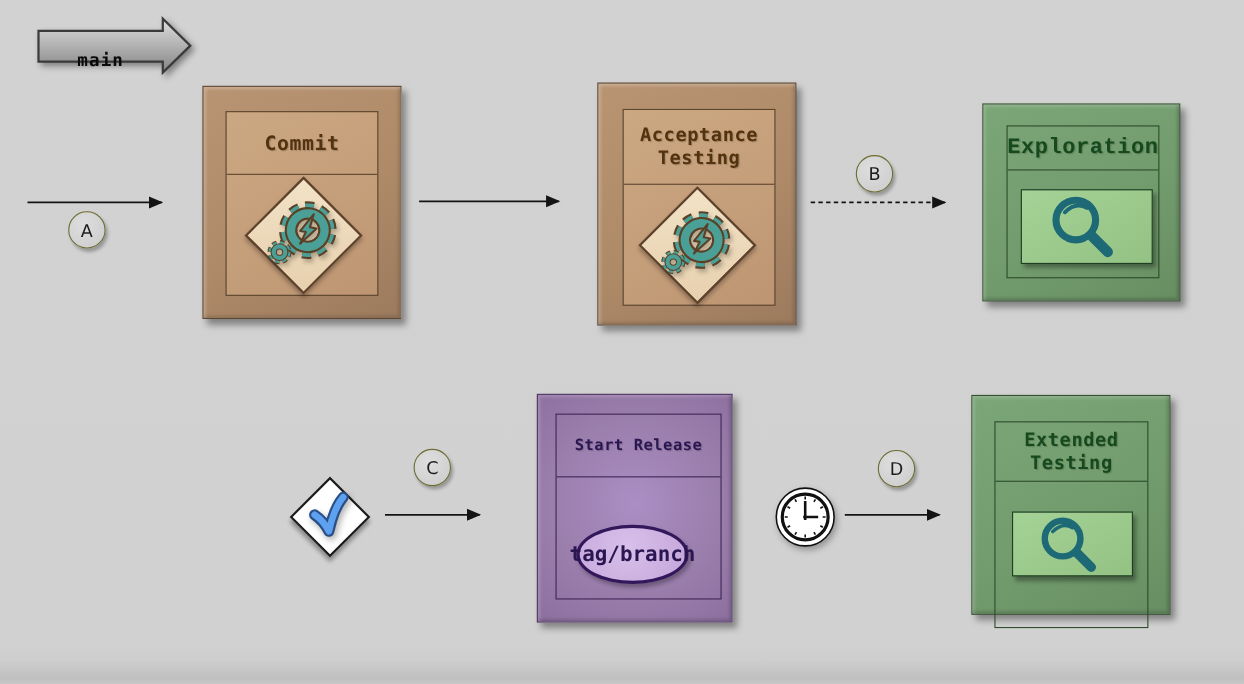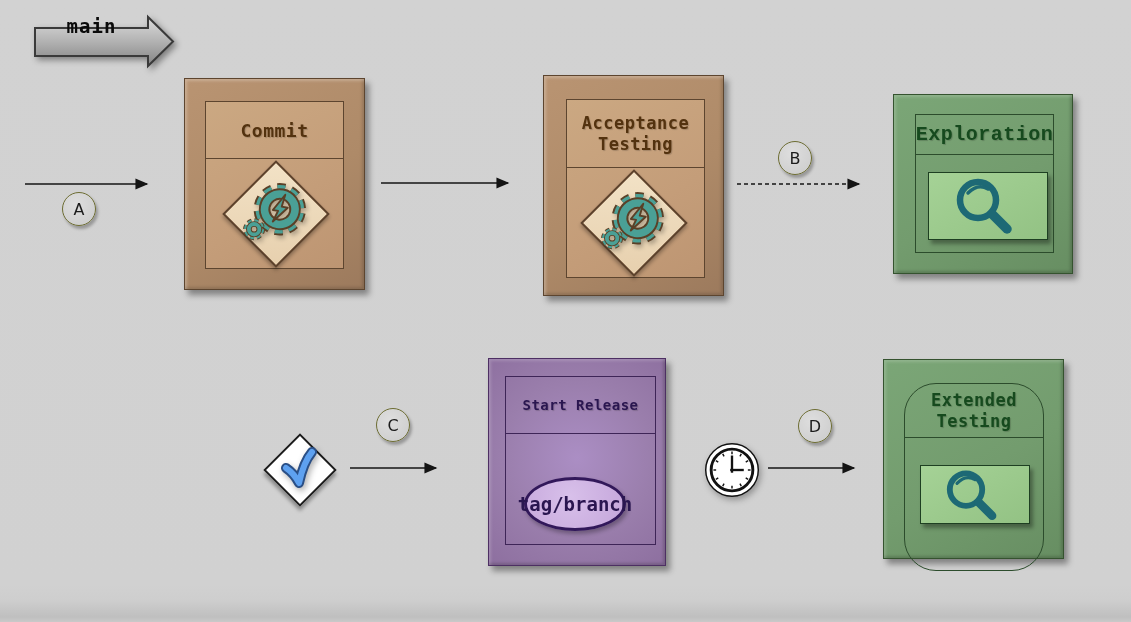--- a/index.html
+++ b/index.html
@@ -11,23 +11,23 @@
     position:relative;width:1131px;height:622px;
     background:linear-gradient(180deg,#d2d2d2 0%,#d1d1d1 94%,#cecece 96.5%,#bfbfbf 99.2%,#c9c9c9 100%);
   }
   svg{display:block;}
   .connectors{position:absolute;left:0;top:0;}
 
   
   .branch-arrow{position:absolute;left:30px;top:12px;width:152px;height:60px;}
   .branch-arrow svg{filter:drop-shadow(3px 3px 3px rgba(0,0,0,0.4));}
   .branch-label{
-    position:absolute;left:5px;top:0;width:113px;height:28px;
-    display:flex;align-items:center;justify-content:center;
-    font-size:19px;font-weight:bold;color:#0a0a0a;letter-spacing:1px;
+    position:absolute;left:5px;top:28px;width:113px;height:28px;
+    display:flex;align-items:center;justify-content:center;
+    font-size:16px;font-weight:bold;color:#0a0a0a;letter-spacing:1px;
   }
 
   
   .edge-badge{
     position:absolute;width:34px;height:34px;border-radius:50%;
     background:radial-gradient(circle at 40% 35%,#dedede,#cbcbcb);
     border:1.5px solid #6d6d33;box-sizing:border-box;
     display:flex;align-items:center;justify-content:center;
     font-family:"DejaVu Sans",sans-serif;font-size:16px;color:#1c1c1c;
     box-shadow:2px 3px 3px rgba(0,0,0,0.28);
@@ -234,21 +234,21 @@
       <line x1="0" y1="-17.5" x2="0" y2="-20.5" transform="rotate(240)"></line>
       <line x1="0" y1="-17.5" x2="0" y2="-20.5" transform="rotate(270)"></line>
       <line x1="0" y1="-17.5" x2="0" y2="-20.5" transform="rotate(300)"></line>
       <line x1="0" y1="-17.5" x2="0" y2="-20.5" transform="rotate(330)"></line>
     </g>
     <line x1="0" y1="3" x2="0" y2="-16" stroke="#111111" stroke-width="2.6"></line>
     <line x1="-2" y1="0" x2="13" y2="0" stroke="#111111" stroke-width="2.6"></line>
   </svg>
 
   <div class="node green" style="left:883px;top:359px;width:181px;height:200px;">
-    <div class="inner" style="left:20px;top:23px;width:140px;height:188px;border-radius:32px;">
+    <div class="inner" style="left:20px;top:23px;width:140px;height:188px;">
       <div class="hdr" style="height:54px;font-size:17px;">Extended Testing</div>
       <div class="screen-rect" style="left:15px;top:81px;width:110px;height:59px;">
         <svg width="92" height="54" viewBox="0 0 100 60">
           <g fill="none" stroke="#1d6975">
             <circle cx="40" cy="24" r="18" stroke-width="6.5"></circle>
             <path d="M30,17 Q40,7 50,13" stroke-width="3.5" stroke-linecap="round"></path>
             <line x1="54" y1="38" x2="69" y2="53" stroke-width="9.5" stroke-linecap="round"></line>
           </g>
         </svg>
       </div>

